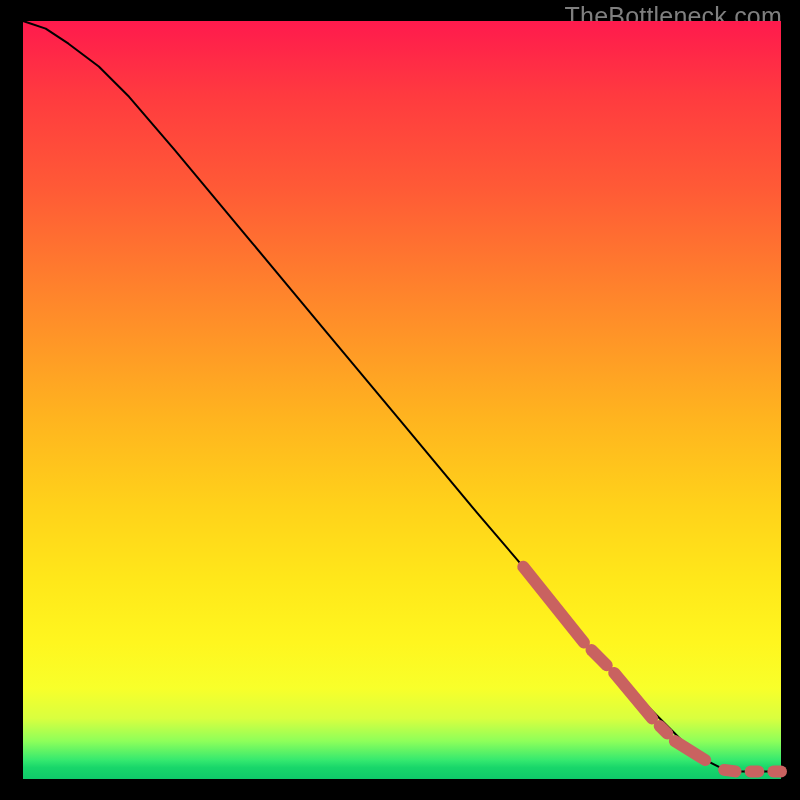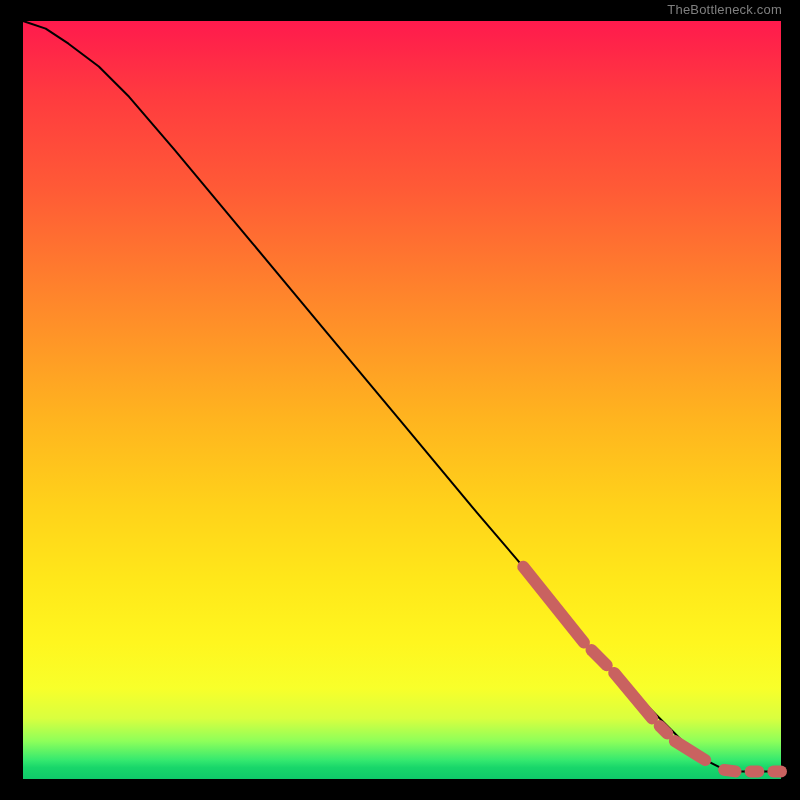--- a/index.html
+++ b/index.html
@@ -39,21 +39,21 @@
       #35e96f 97.5%,
       #18d66a 98.5%,
       #0fc96a 100%
     );
   }
   .attribution {
     position: absolute;
     top: 2px;
     right: 18px;
     font-family: Arial, Helvetica, sans-serif;
-    font-size: 13px;
+    font-size: 25px;
     color: #7f7f7f;
     letter-spacing: 0.2px;
   }
   svg.curve {
     position: absolute;
     left: 0;
     top: 0;
     width: 758px;
     height: 758px;
     overflow: visible;

